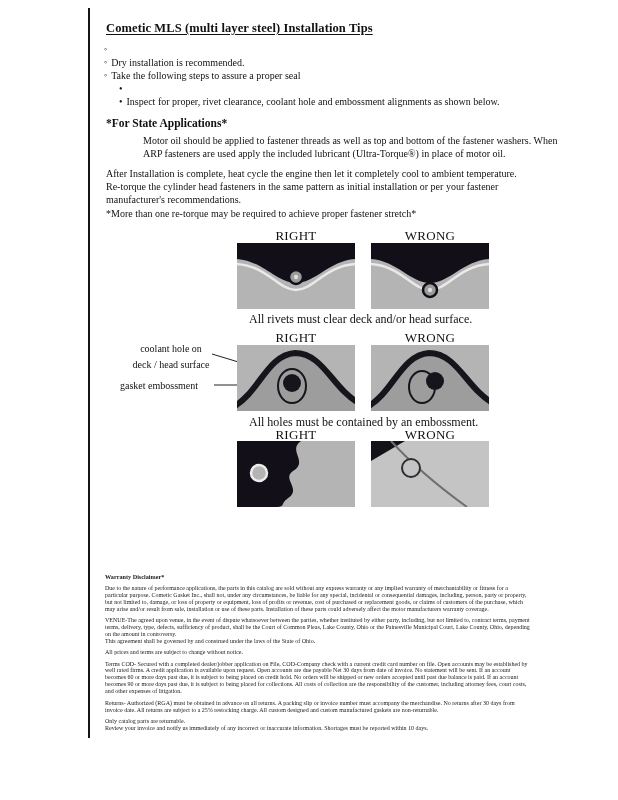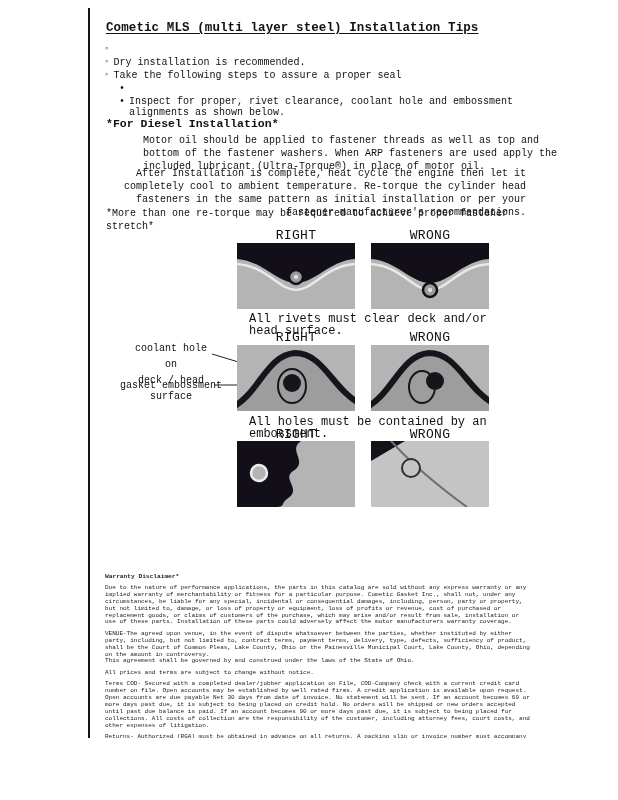--- a/index.html
+++ b/index.html
@@ -1,34 +1,34 @@
 <!DOCTYPE html>
 <html><head>
 <meta charset="utf-8">
 <style>
   * { margin:0; padding:0; box-sizing:border-box; }
   html,body { background:#ffffff; }
   .page {
     position:relative; width:618px; height:738px; background:#ffffff;
-    font-family:Liberation Mono, monospace; color:#111; overflow:hidden;
+    font-family:Liberation Serif, serif; color:#111; overflow:hidden;
   }
   .spine { position:absolute; left:88px; top:8px; width:2px; height:786px; background:#151515; }
   .title {
     position:absolute; left:106px; top:21px; font-size:12.5px; font-weight:bold;
     text-decoration:underline; text-underline-offset:2px; letter-spacing:0.1px;
   }
   .tips { position:absolute; left:104px; top:44px; width:440px; font-size:10px; }
   .tip { display:flex; gap:4px; line-height:11.3px; margin-bottom:1.6px; }
   .tip .m1 { font-size:9px; line-height:11.3px; }
   .tip.sub { margin-left:15px; }
   .tip .m2 { font-size:10px; line-height:11.3px; }
   .diesel-h { position:absolute; left:106px; top:117px; font-size:11.5px; font-weight:bold; }
   .para { position:absolute; left:106px; width:420px; font-size:10px; line-height:13px; }
   .p1 { top:134px;margin-left:37px; }
-  .p2 { top:167px;text-align:right; }
+  .p2 { top:167px; }
   .p3 { top:207px; }
   .fig-label { position:absolute; width:118px; text-align:center; font-size:13px; letter-spacing:0.3px; }
   .fig-img { position:absolute; width:118px; height:66px; }
   .fig-img svg { display:block; }
   .caption { position:absolute; left:249px; width:260px; font-size:12px; line-height:12px; }
   .callout { position:absolute; font-size:10px; line-height:16px; }
   .co1 { left:128px; top:341px; width:86px; text-align:center; }
   .co2 { left:120px; top:378px; }
   .callout-lines { position:absolute; left:200px; top:338px; width:90px; height:60px; }
   .preline { white-space:pre-line; }
@@ -59,21 +59,21 @@
     </div>
     <div class="tip sub">
       <span class="m2">•</span>
     </div>
     <div class="tip sub">
       <span class="m2">•</span>
       <span>Inspect for proper, rivet clearance, coolant hole and embossment alignments as shown below.</span>
     </div>
   </div>
 
-  <h2 class="diesel-h">*For Diesel Installation*</h2>
+  <h2 class="diesel-h">*For State Applications*</h2>
   <p class="para p1">Motor oil should be applied to fastener threads as well as top and bottom of the fastener washers. When ARP fasteners are used apply the included lubricant (Ultra-Torque®) in place of motor oil.</p>
   <p class="para p2">After Installation is complete, heat cycle the engine then let it completely cool to ambient temperature. Re-torque the cylinder head fasteners in the same pattern as initial installation or per your fastener manufacturer's recommendations.</p>
   <p class="para p3">*More than one re-torque may be required to achieve proper fastener stretch*</p>
 
   <div class="fig-label" style="left:237px;top:228px">RIGHT</div>
   <div class="fig-label" style="left:371px;top:228px">WRONG</div>
   <div class="fig-img" style="left:237px;top:243px">
     <svg viewBox="0 0 118 66" width="118" height="66">
       <rect width="118" height="66" fill="#b4b4b4"></rect>
       <path d="M0 0 H118 V16 C92 18 78 40 59 40 C40 40 26 18 0 16 Z" fill="#120f18"></path>

